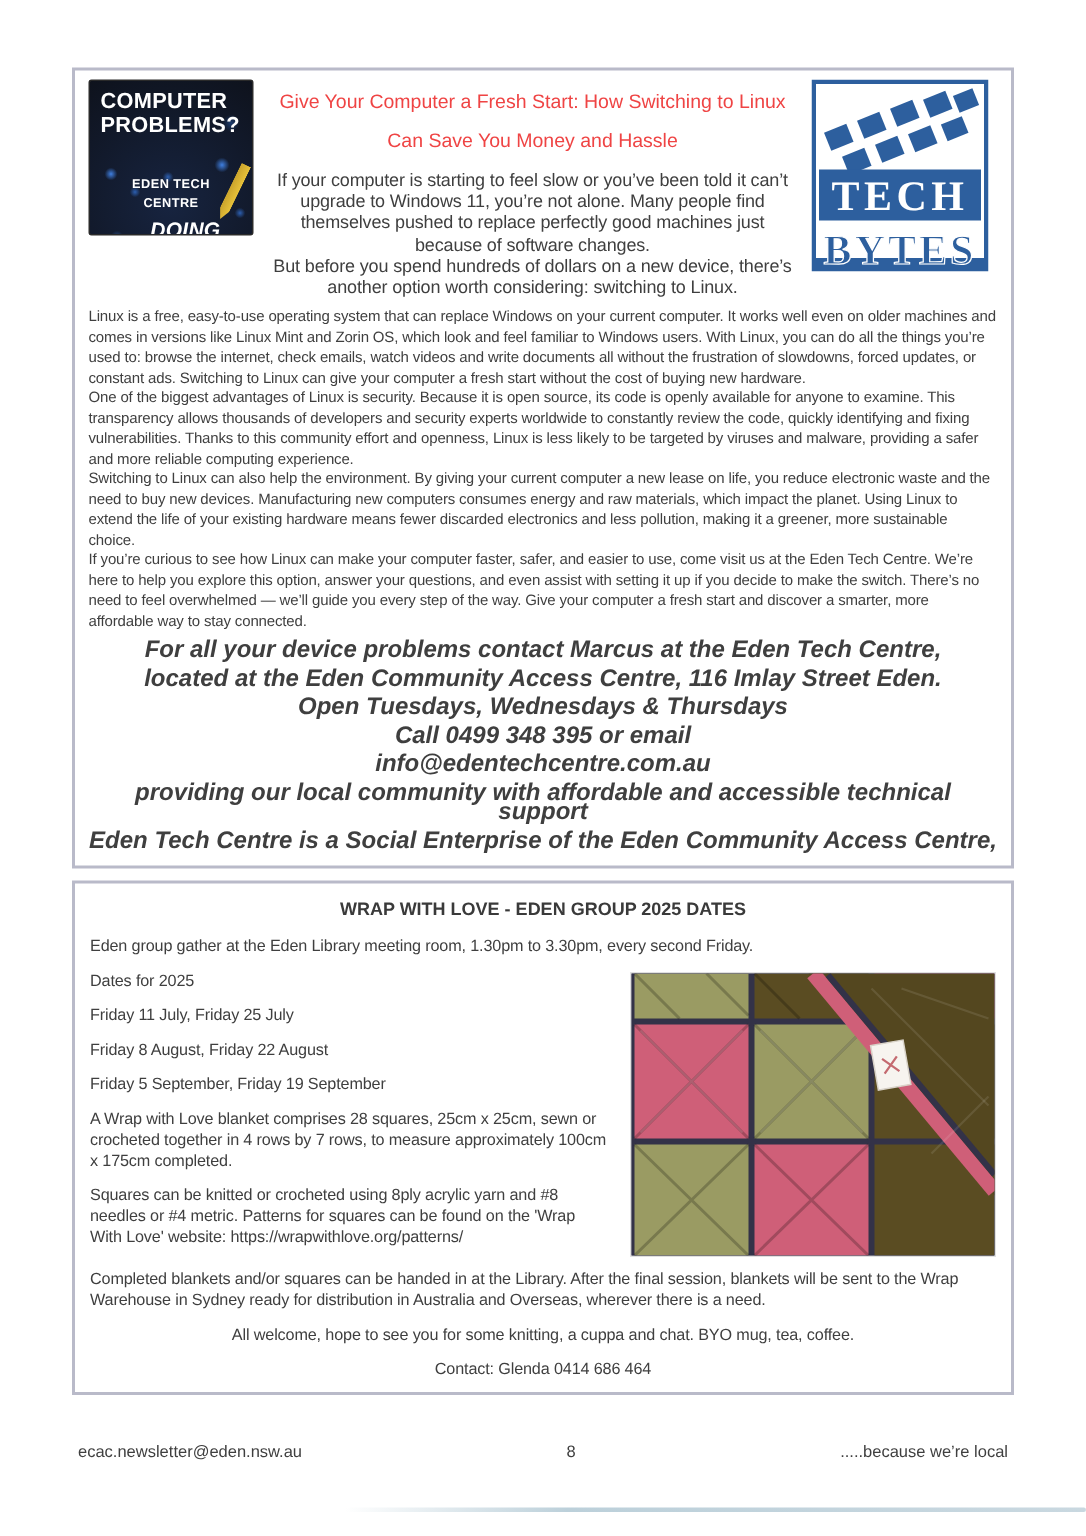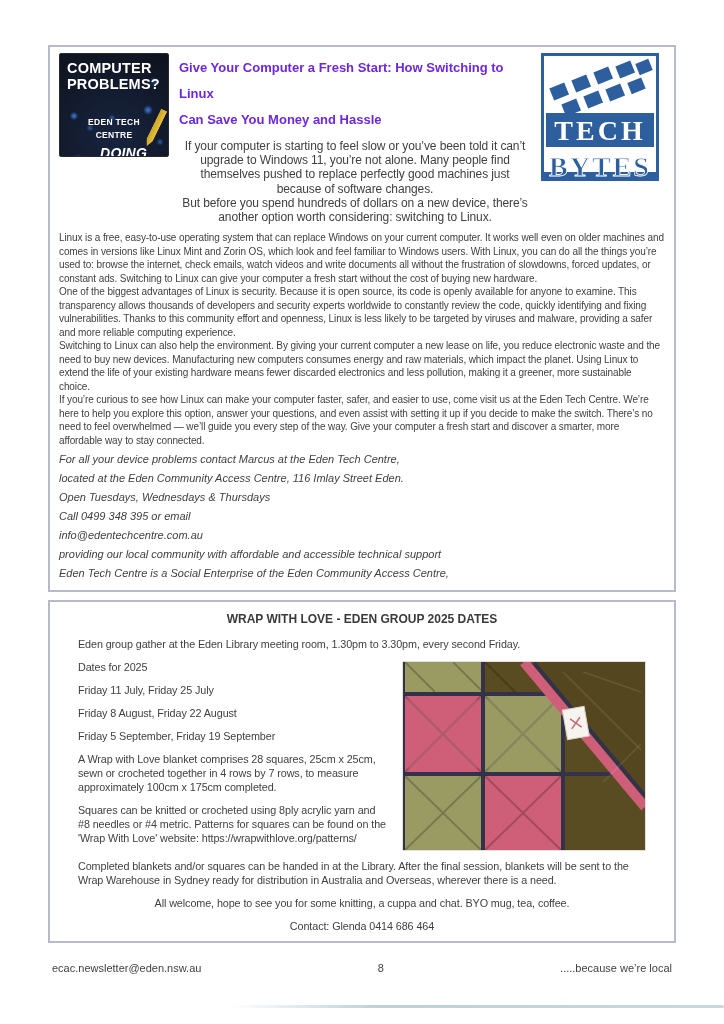--- a/index.html
+++ b/index.html
@@ -7,21 +7,21 @@
   body {
     width:724px; height:1024px; background:#ffffff; position:relative;
     font-family:"Liberation Sans", sans-serif; color:#3f3f3f; overflow:hidden;
   }
   .page { position:absolute; inset:0; }
 
   .box {
     border:2px solid #b9bac9; background:#fff; margin:0 48px; 
   }
   .box-article { margin-top:45px; padding:6px 9px 4px; }
-  .box-wrap { margin-top:8px; padding:7px 28px 6px; }
+  .box-wrap { margin-top:8px; padding:7px 10px 6px; }
 
   
   .article-header { display:flex; gap:8px; align-items:flex-start; }
 
   .promo {
     flex:none; width:110px; height:104px; position:relative; overflow:hidden;
     color:#fff; border:1px solid #2a2a2a; border-radius:2px;
     background:
       radial-gradient(circle 6px at 14px 62px, #3f7fe0 0%, rgba(63,127,224,0) 70%),
       radial-gradient(circle 5px at 30px 74px, #2c5fb0 0%, rgba(44,95,176,0) 70%),
@@ -37,33 +37,33 @@
   .promo-org { font-size:8.5px; font-weight:bold; text-align:center; width:62px; margin:24px auto 2px; line-height:1.45; letter-spacing:.3px; }
   .promo-tagline { font-size:14px; font-weight:bold; font-style:italic; text-align:right; width:66px; margin:1px auto 12px; line-height:1.45; letter-spacing:.2px; }
   .pencil {
     position:absolute; right:9px; bottom:8px; width:7px; height:40px;
     background:linear-gradient(90deg,#c9a32c,#e8c23a);
     transform:rotate(26deg);
     clip-path:polygon(0 0, 100% 0, 100% 82%, 50% 100%, 0 82%);
   }
 
   .header-center { flex:1; min-width:0; padding:0 2px; }
-  .article-title { font-weight:bold; font-size:13px; line-height:26px; margin:2px 0 6px; color:#6d28d9; }
+  .article-title { text-align:center; font-weight:normal; font-size:13px; line-height:26px; margin:2px 0 6px; color:#ef4444; }
   .intro p { font-size:12px; line-height:14.2px; margin:0; letter-spacing:-0.1px;text-align:center; }
 
   .logo-box { flex:none; width:124px; height:128px; }
 
   
   .article-body { margin-top:7px; }
   .article-body p { font-size:10px; line-height:13.5px; margin:0; letter-spacing:-0.1px; }
 
   .contact-block { margin-top:6px; }
   .contact-block p {
-    text-align:left; font-weight:normal; font-style:italic;
-    font-size:11px; line-height:13px; margin:0 0 6px;
+    text-align:center; font-weight:bold; font-style:italic;
+    font-size:16px; line-height:13px; margin:0 0 6px;
   }
 
   
   .wrap-title { text-align:center; font-weight:bold; font-size:12px; margin:3px 0 11px; color:#3a3a3a; }
   .box-wrap p { font-size:10.8px; line-height:14px; margin:0 0 9px; letter-spacing:-0.1px; }
   .blanket-photo {
     float:right; width:244px; height:190px; margin:1px 0 8px 14px;
     border:1px solid #e0e0e0; background:#333248;
   }
   .clearfix { clear:both; }

